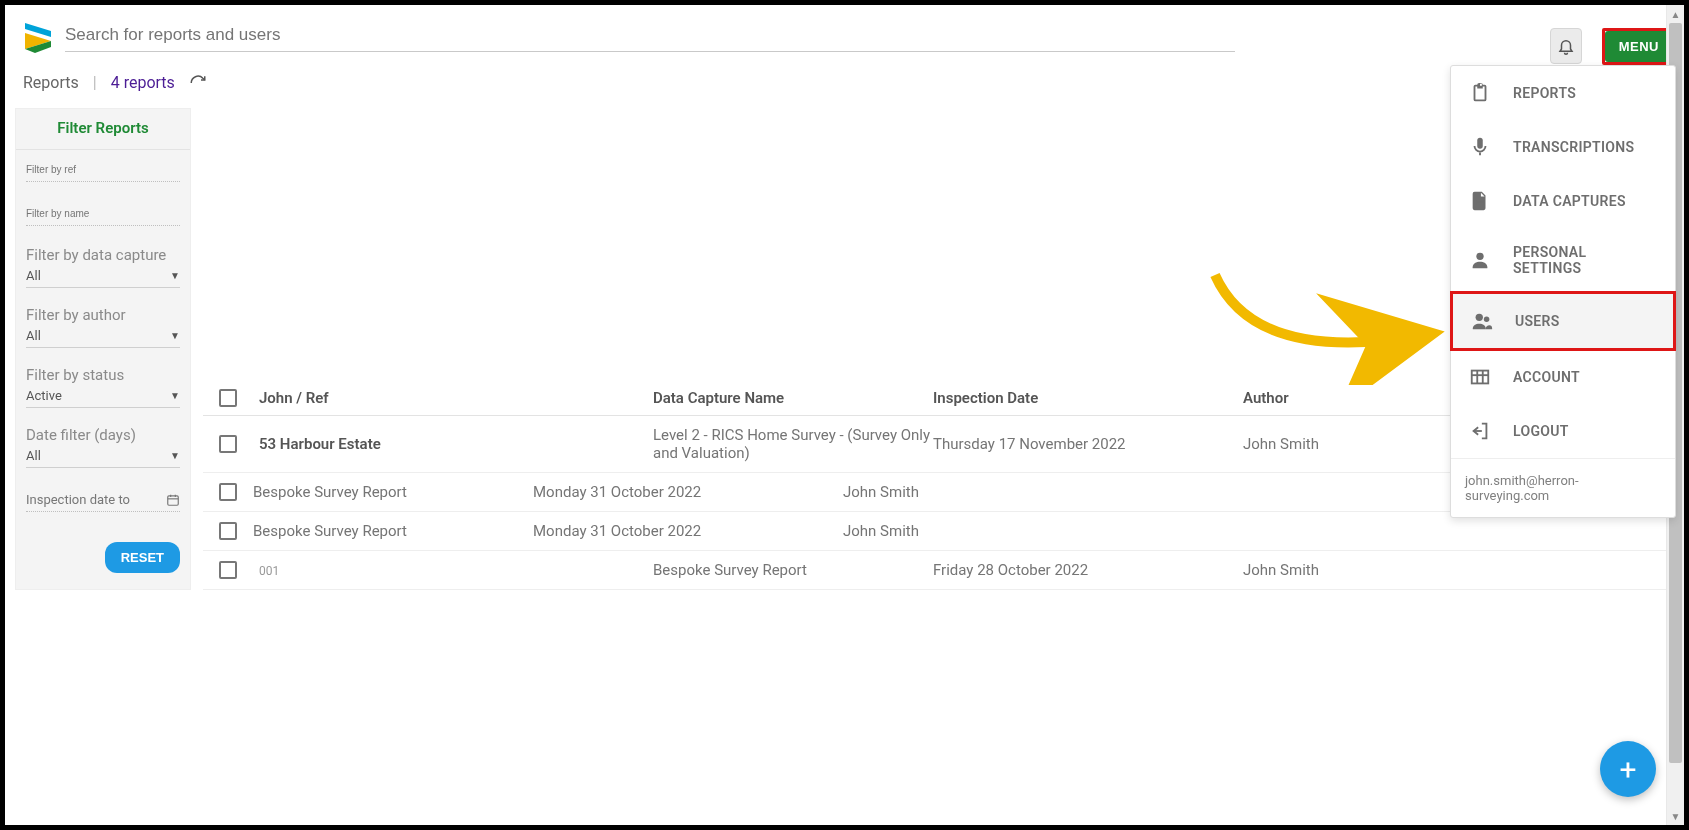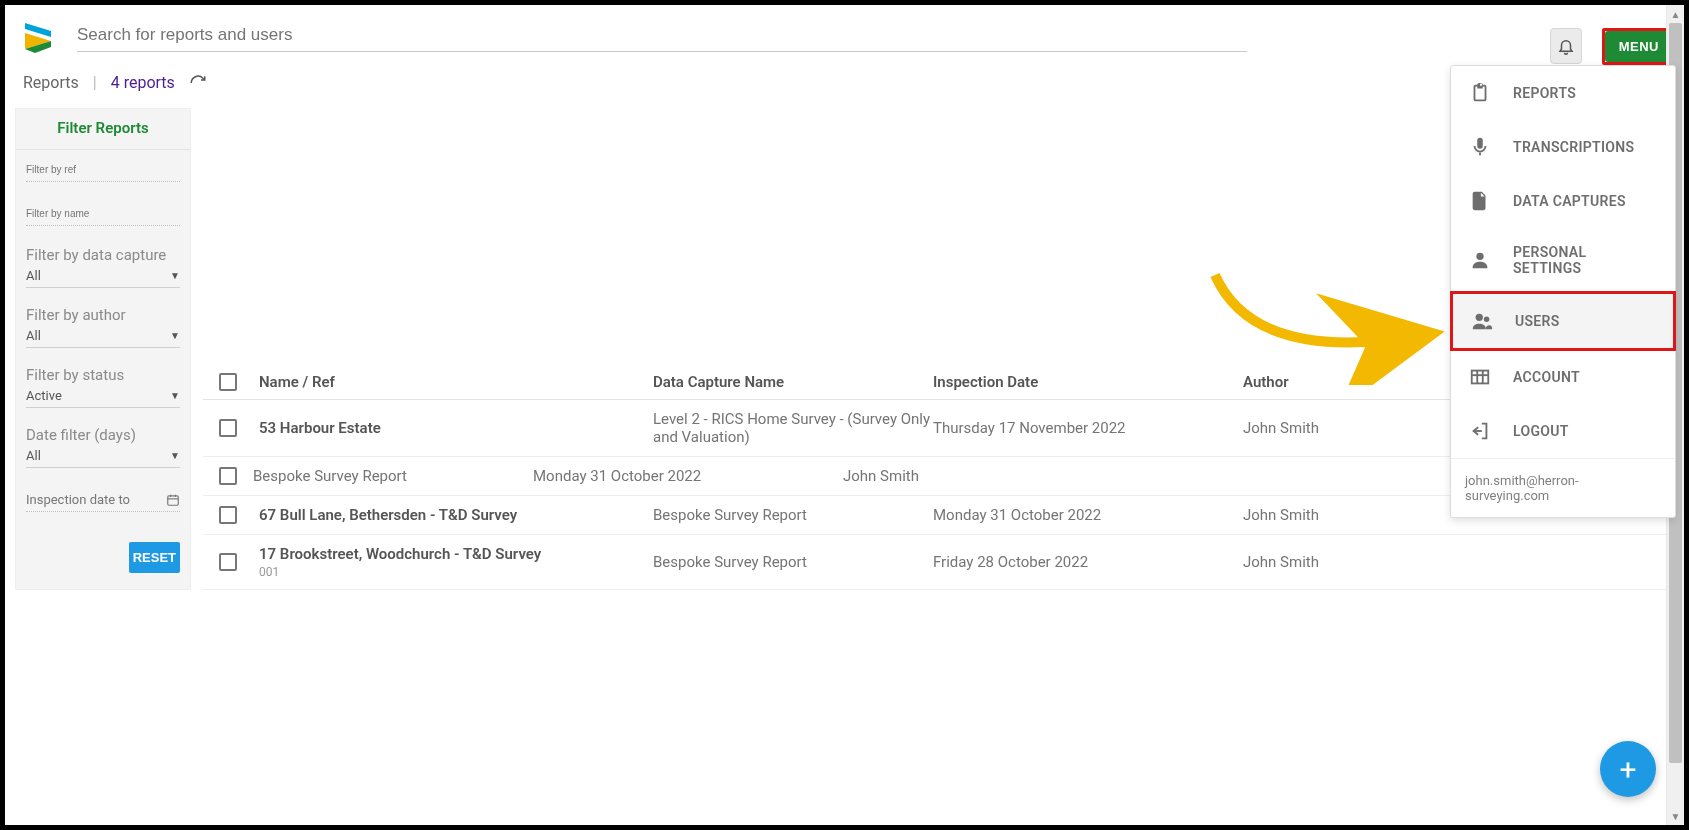--- a/index.html
+++ b/index.html
@@ -1,20 +1,20 @@
 <!DOCTYPE html>
 <html><head>
 <meta charset="utf-8">
 <style>
   * { box-sizing: border-box; }
   html, body { margin: 0; padding: 0; font-family: "Segoe UI", Roboto, Arial, sans-serif; background: #fff; }
   .outer-frame { border: 5px solid #000; width: 1689px; height: 830px; position: relative; overflow: hidden; background: #fff; }
   .content-area { position: absolute; top: 0; left: 0; right: 0; bottom: 0; background: #fff; padding: 10px 8px 8px 8px; }
 
-  .top-bar { display: flex; align-items: center; height: 40px; padding: 0 10px; gap: 14px; }
+  .top-bar { display: flex; align-items: center; height: 40px; padding: 0 10px; gap: 2px; }
   .logo { width: 40px; height: 40px; flex: 0 0 auto; }
   .search-wrap { flex: 1 1 auto; max-width: 1170px; }
   .search-input { width: 100%; font-size: 17px; padding: 6px 0; border: none; border-bottom: 1px solid #c9c9c9; outline: none; color: #757575; background: transparent; }
   .top-right { position: absolute; top: 23px; right: 8px; display: flex; align-items: flex-start; gap: 20px; }
   .bell-btn { width: 32px; height: 36px; border: 1px solid #d6d6d6; background: #ebebeb; border-radius: 4px; display: flex; align-items: center; justify-content: center; color: #555; }
   .menu-btn-wrap { border: 3px solid #de1616; border-radius: 2px; }
   .menu-btn { background: #1f8a35; color: #fff; font-weight: 700; font-size: 13px; letter-spacing: 0.5px; padding: 8px 14px; border: none; border-radius: 3px; }
 
   .subheader { display: flex; align-items: center; gap: 14px; padding: 18px 10px 16px 10px; color: #666; font-size: 16px; }
   .subheader .title { color: #666; }
@@ -25,21 +25,21 @@
   .main-row { display: flex; align-items: flex-end; padding: 0 2px; gap: 12px; }
   .filter-panel { width: 176px; background: #f4f4f4; border: 1px solid #eee; }
   .filter-title { text-align: center; color: #1f8a35; font-weight: 600; padding: 10px 0 12px 0; border-bottom: 1px solid #e3e3e3; font-size: 15px; }
   .filter-body { padding: 8px 10px 16px 10px; }
   .f-input { width: 100%; font-size: 10px; padding: 6px 0; border: none; border-bottom: 1px dotted #bfbfbf; background: transparent; color: #777; margin-bottom: 20px; outline: none; }
   .f-label { font-size: 15px; color: #8a8a8a; margin-bottom: 2px; }
   .f-select { display: flex; justify-content: space-between; align-items: center; font-size: 13px; color: #555; border-bottom: 1px solid #cfcfcf; padding: 2px 0 4px 0; margin-bottom: 18px; }
   .f-select .caret { font-size: 10px; color: #555; }
   .f-date { display: flex; justify-content: space-between; align-items: center; font-size: 13px; color: #777; border-bottom: 1px dotted #bfbfbf; padding: 6px 0 4px 0; margin-bottom: 20px; }
   .reset-row { display: flex; justify-content: flex-end; padding-top: 10px; }
-  .reset-btn { background: #1e9ae4; color: #fff; border: none; padding: 8px 4px; font-size: 13px; font-weight: 600; border-radius: 2px; }
+  .reset-btn { background: #1e9ae4; color: #fff; border: none; padding: 8px 16px; font-size: 13px; font-weight: 600; border-radius: 12px; }
 
   .table-wrap { flex: 1 1 auto; }
   .table { width: 100%; }
   .thead { display: flex; align-items: center; border-bottom: 1px solid #e3e3e3; padding: 8px 0; color: #555; font-size: 15px; font-weight: 600; }
   .col-check { width: 50px; display: flex; justify-content: center; }
   .col-name { flex: 0 0 400px; padding-left: 6px; }
   .col-dc { flex: 0 0 280px; }
   .col-date { flex: 0 0 310px; }
   .col-author { flex: 1 1 auto; }
   .trow { display: flex; align-items: center; border-bottom: 1px solid #eee; padding: 10px 0; font-size: 15px; color: #757575; }
@@ -157,21 +157,21 @@
           </div>
         </div>
       </div>
 
       <div class="table-wrap">
         <div class="table">
           <div class="thead">
             <div class="col-check">
                 <span class="chk"></span>
               </div>
-            <div class="col-name">Name / Ref</div>
+            <div class="col-name">John / Ref</div>
             <div class="col-dc">Data Capture Name</div>
             <div class="col-date">Inspection Date</div>
             <div class="col-author">Author</div>
           </div>
           <div id="tbody">
               <div class="trow">
     <div class="col-check">
                   <span class="chk"></span>
                 </div>
     <div class="col-name">
@@ -187,34 +187,29 @@
                   <span class="chk"></span>
                 </div>
     <div class="col-dc">Bespoke Survey Report</div>
     <div class="col-date">Monday 31 October 2022</div>
     <div class="col-author">John Smith</div>
   </div>
               <div class="trow">
     <div class="col-check">
                   <span class="chk"></span>
                 </div>
-    <div class="col-name">
-      <div class="name">67 Bull Lane, Bethersden - T&amp;D Survey</div>
-
-    </div>
     <div class="col-dc">Bespoke Survey Report</div>
     <div class="col-date">Monday 31 October 2022</div>
     <div class="col-author">John Smith</div>
   </div>
               <div class="trow">
     <div class="col-check">
                   <span class="chk"></span>
                 </div>
     <div class="col-name">
-      <div class="name">17 Brookstreet, Woodchurch - T&amp;D Survey</div>
       <div class="ref">001</div>
     </div>
     <div class="col-dc">Bespoke Survey Report</div>
     <div class="col-date">Friday 28 October 2022</div>
     <div class="col-author">John Smith</div>
   </div>
             </div>
         </div>
       </div>
     </div>

